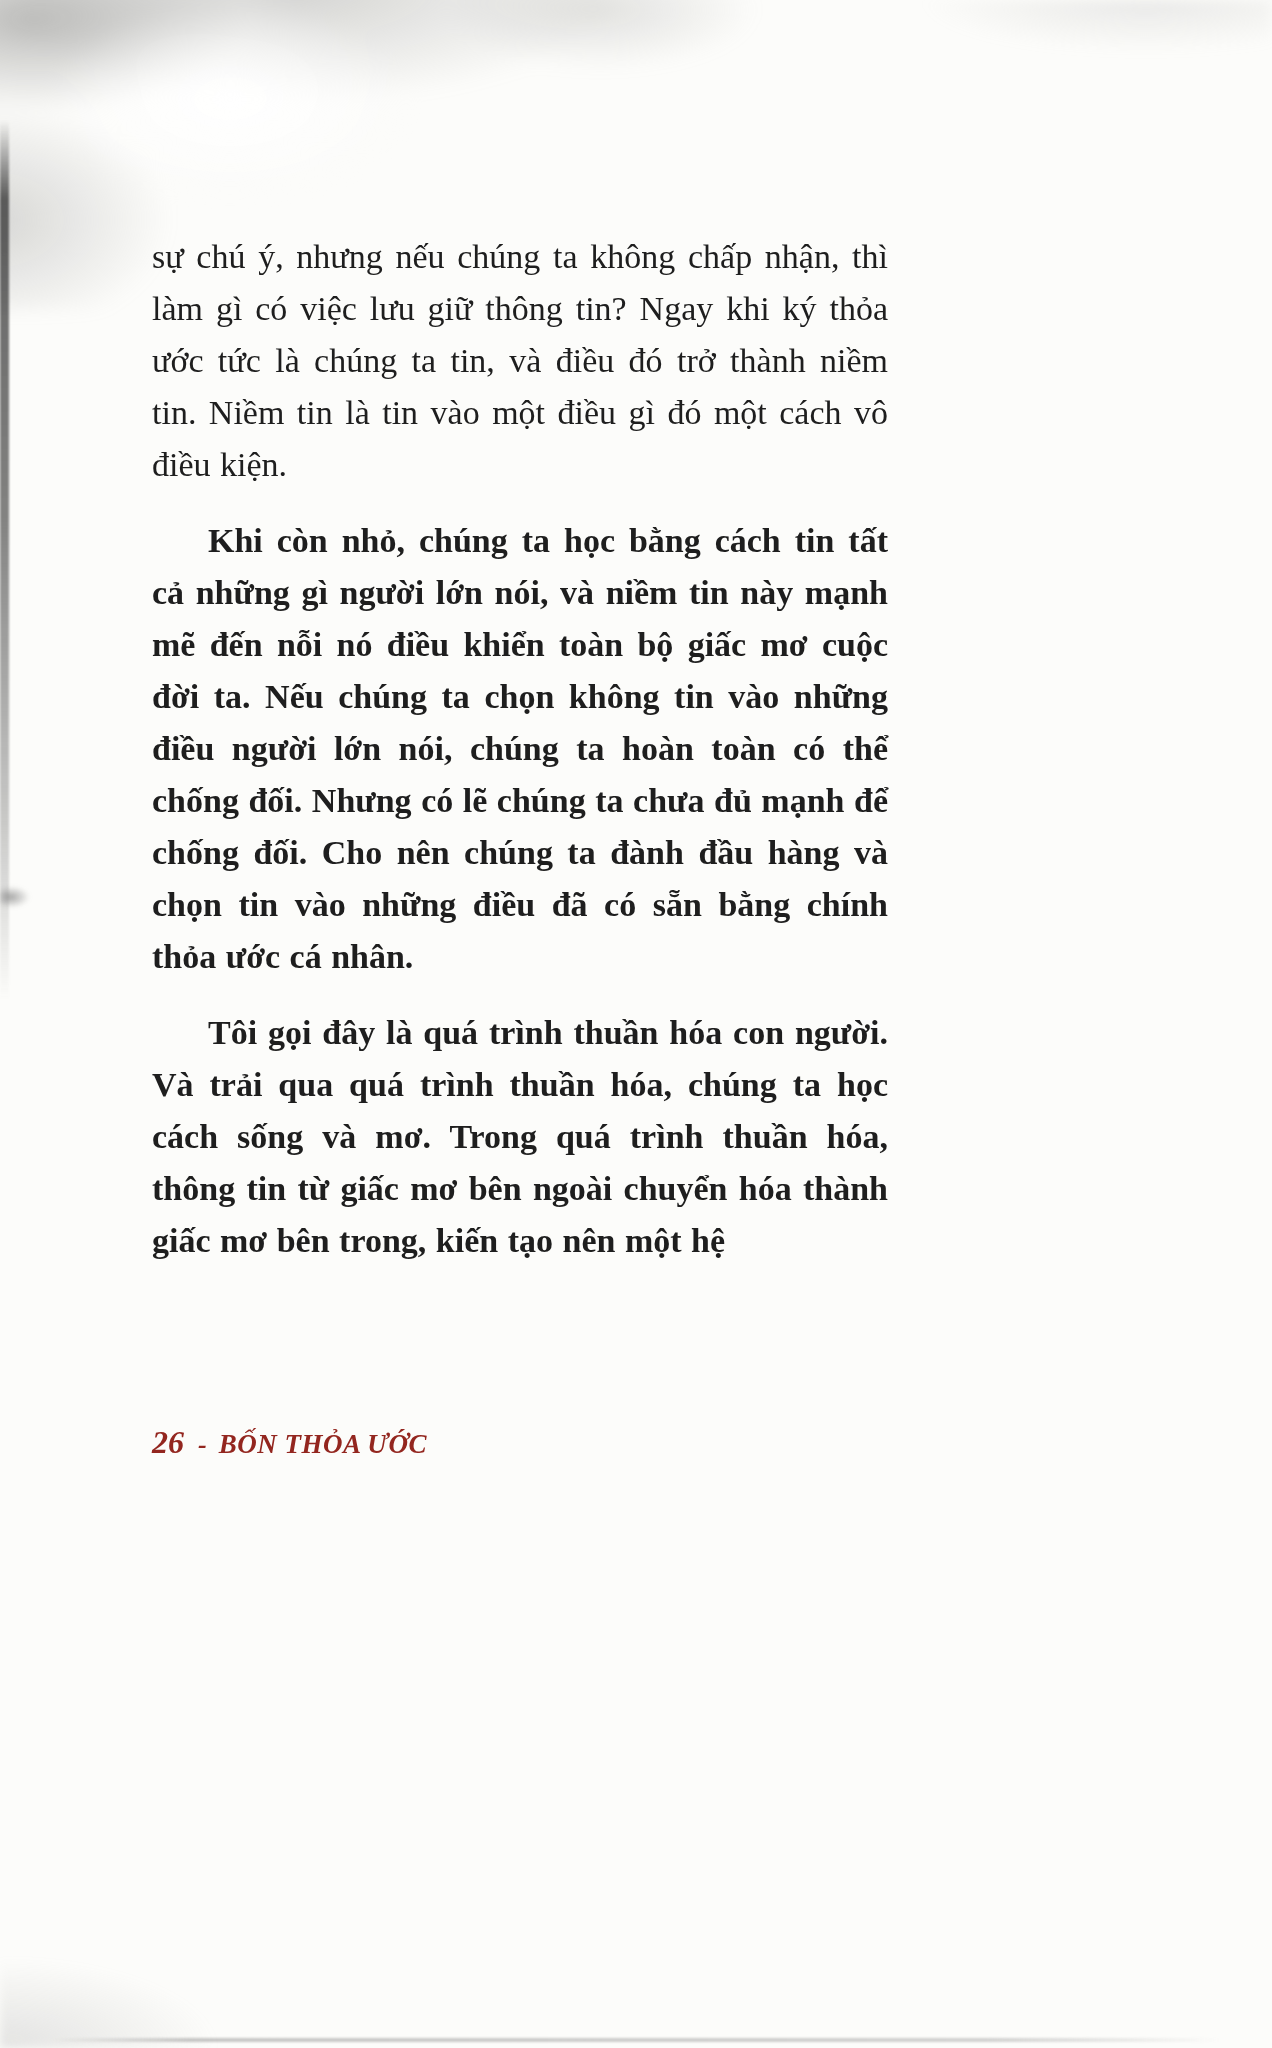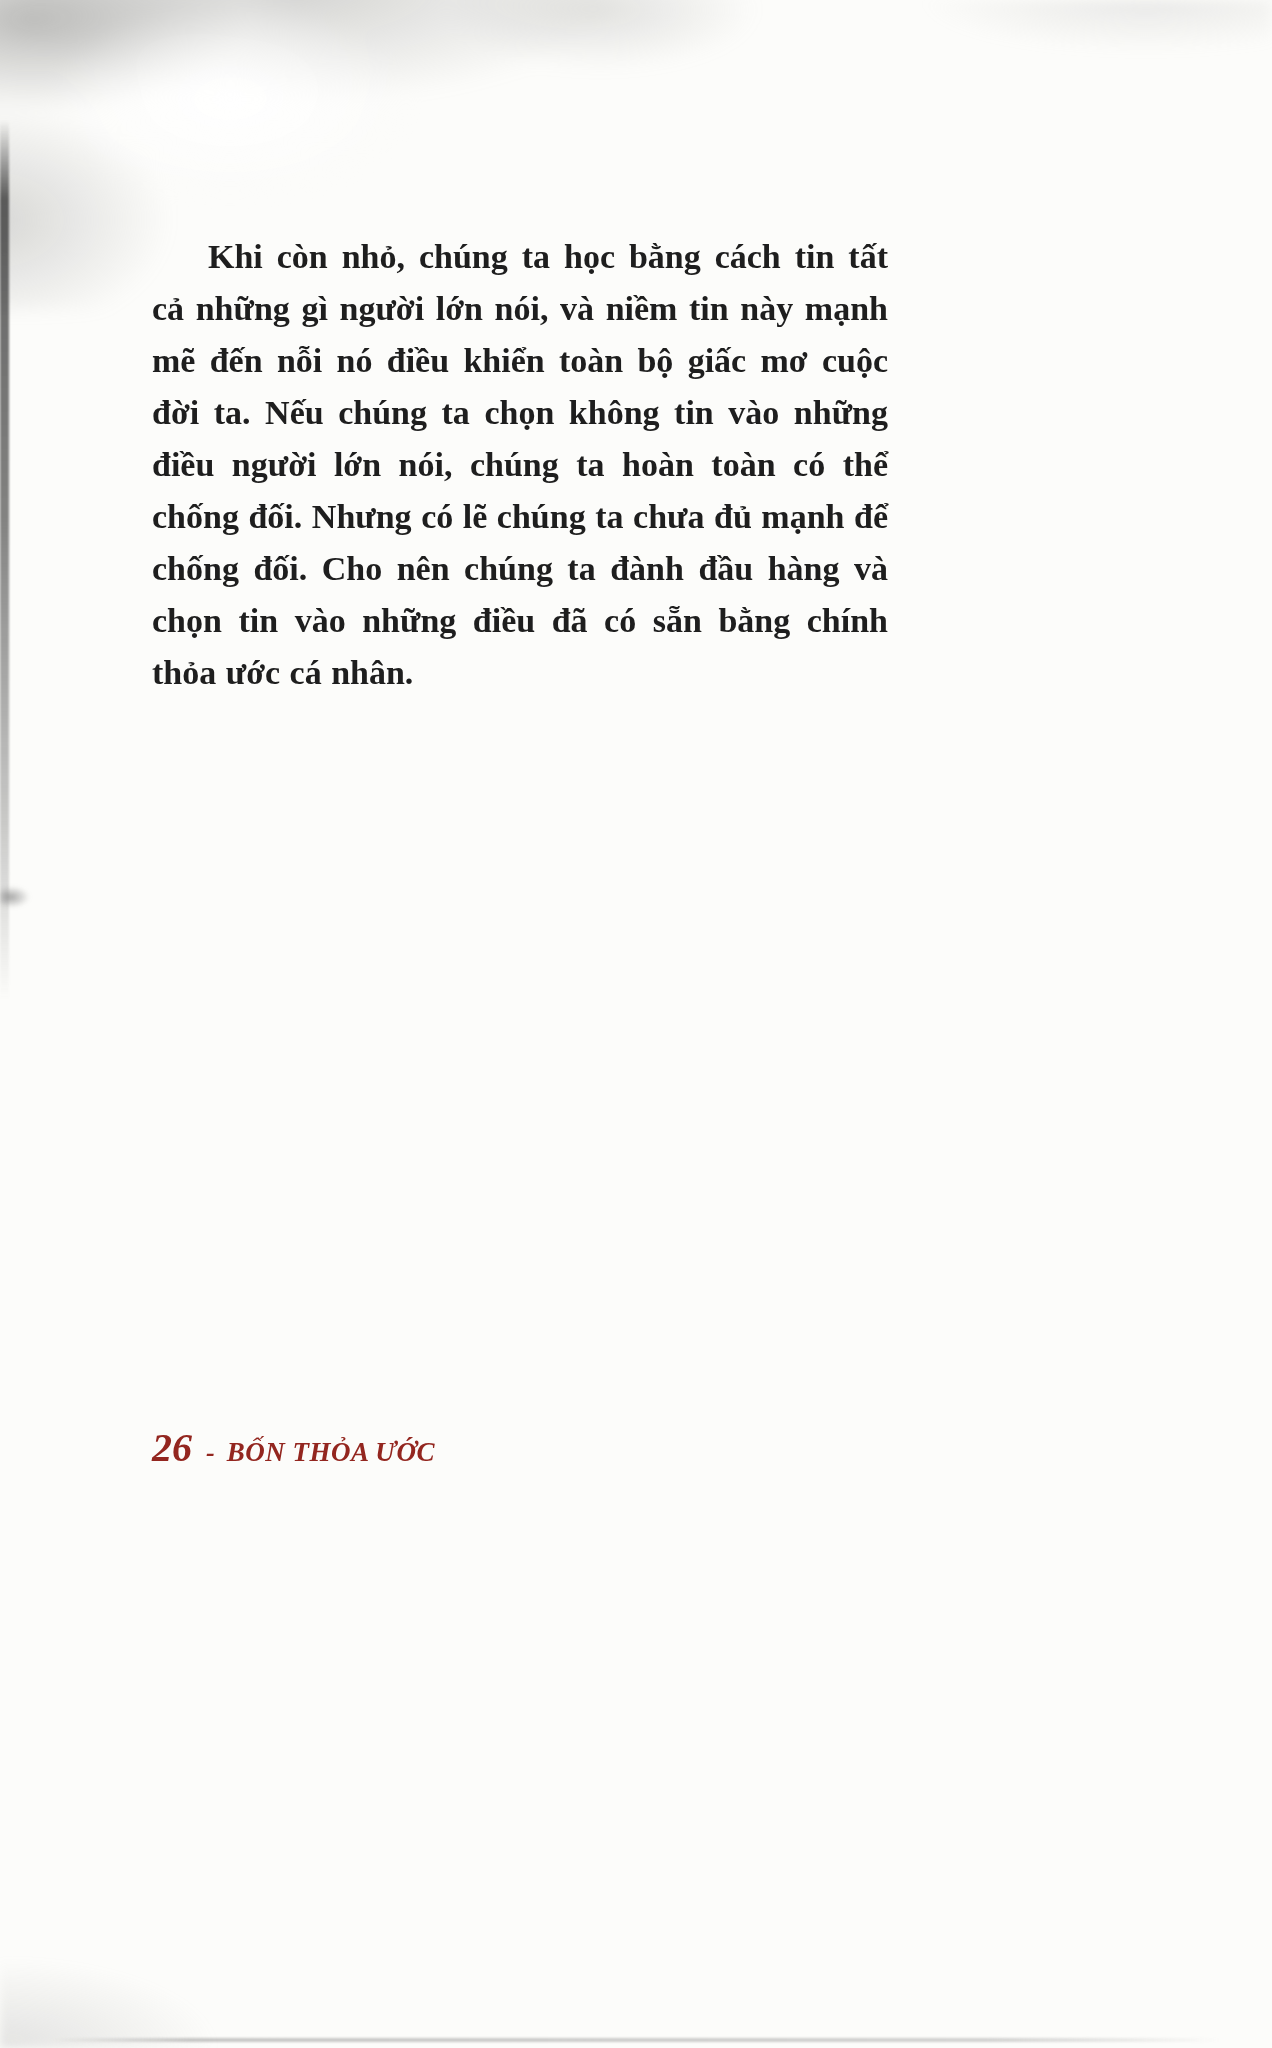--- a/index.html
+++ b/index.html
@@ -98,21 +98,21 @@
   .footer {
     position: absolute;
     top: 1424px;
     left: 152px;
     color: #93261f;
     font-style: italic;
     font-weight: bold;
     white-space: nowrap;
   }
   .pagenum {
-    font-size: 40px;
+    font-size: 32px;
   }
   .sep {
     font-size: 26px;
     margin: 0 8px 0 10px;
   }
   .booktitle {
     font-size: 27px;
     letter-spacing: 0.5px;
   }
 </style>
@@ -122,21 +122,23 @@
 <div class="page">
 
   <div class="shade-top"></div>
   <div class="shade-top-right"></div>
   <div class="edge-left"></div>
   <div class="smudge-left"></div>
   <div class="edge-bottom"></div>
   <div class="corner-bottom-left"></div>
 
   <div class="text-block">
+    <p class="para">sự chú ý, nhưng nếu chúng ta không chấp nhận, thì làm gì có việc lưu giữ thông tin? Ngay khi ký thỏa ước tức là chúng ta tin, và điều đó trở thành niềm tin. Niềm tin là tin vào một điều gì đó một cách vô điều kiện.</p>
     <p class="para indent">Khi còn nhỏ, chúng ta học bằng cách tin tất cả những gì người lớn nói, và niềm tin này mạnh mẽ đến nỗi nó điều khiển toàn bộ giấc mơ cuộc đời ta. Nếu chúng ta chọn không tin vào những điều người lớn nói, chúng ta hoàn toàn có thể chống đối. Nhưng có lẽ chúng ta chưa đủ mạnh để chống đối. Cho nên chúng ta đành đầu hàng và chọn tin vào những điều đã có sẵn bằng chính thỏa ước cá nhân.</p>
+    <p class="para indent">Tôi gọi đây là quá trình thuần hóa con người. Và trải qua quá trình thuần hóa, chúng ta học cách sống và mơ. Trong quá trình thuần hóa, thông tin từ giấc mơ bên ngoài chuyển hóa thành giấc mơ bên trong, kiến tạo nên một hệ</p>
   </div>
 
   <div class="footer">
     <span class="pagenum">26</span>
     <span class="sep">-</span>
     <span class="booktitle">BỐN THỎA ƯỚC</span>
   </div>
 
 </div>
 

